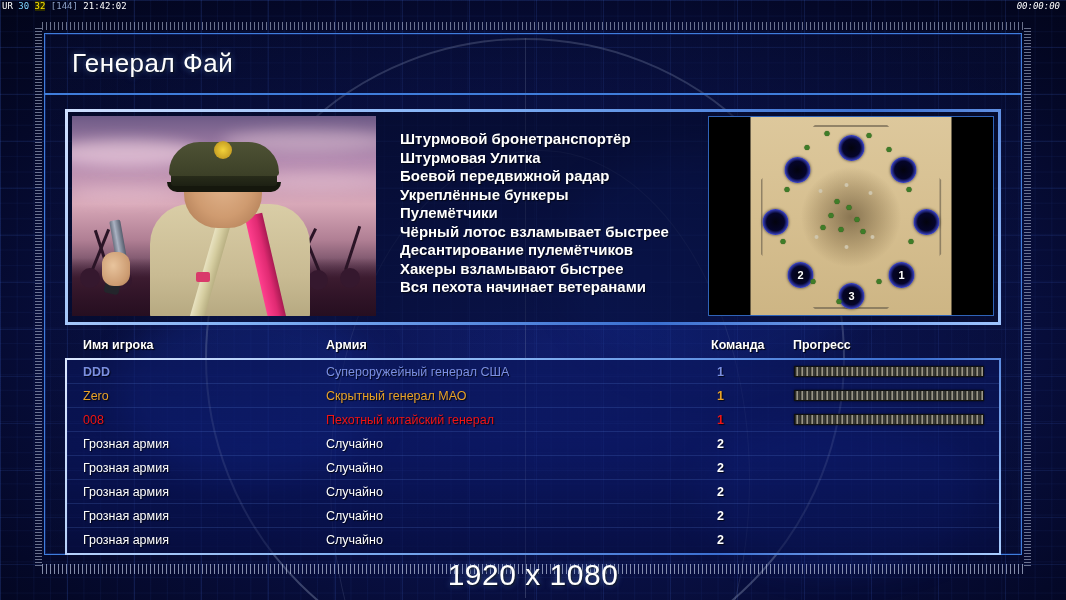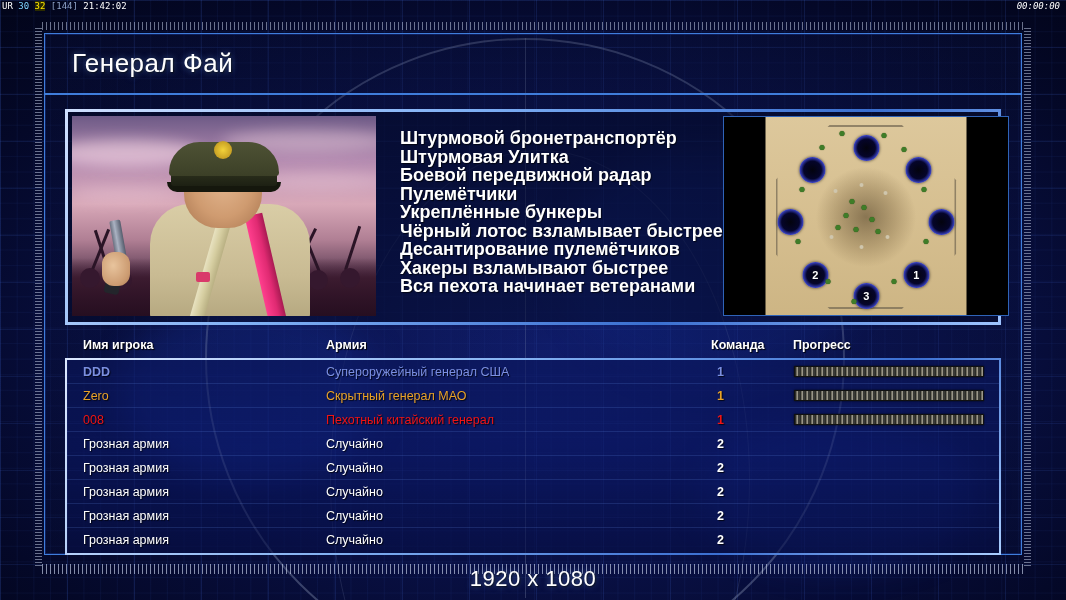--- a/index.html
+++ b/index.html
@@ -250,21 +250,21 @@
     background: radial-gradient(ellipse at 40% 40%, #e8c49d 0%, #cb9a70 70%, #a87851 100%);
   }
 
   .desc {
     flex: 1 1 auto;
     padding: 14px 0 0 24px;
     display: flex; flex-direction: column; gap: 1px;
   }
   .desc-line {
     color: #ffffff;
-    font-size: 18px;
+    font-size: 15px;
     line-height: 17.5px;
     font-weight: bold;
     text-shadow: 1px 1px 1px #000a;
     white-space: nowrap;
   }
 
   .minimap-wrap {
     flex: 0 0 286px;
     width: 286px; height: 200px;
     background: #000000;
@@ -352,21 +352,21 @@
         #3a3a35 3px, #3a3a35 5px);
     border: 1px solid #111;
     box-shadow: 0 0 2px rgba(0,0,0,0.8);
   }
 
   .res-label {
     position: absolute;
     left: 0; right: 0; bottom: 8px;
     text-align: center;
     color: #ffffff;
-    font-size: 22px;
+    font-size: 30px;
     letter-spacing: 0.5px;
     text-shadow: 0 0 6px rgba(120,170,255,0.55), 1px 1px 2px #000;
     z-index: 30;
   }
 </style>
 </head>
 <body>
 
 <div id="screen">
 
@@ -436,22 +436,22 @@
       <div class="gen-emblem"></div>
       <div class="gen-gun"></div>
       <div class="gen-gun-grip"></div>
       <div class="gen-hand"></div>
     </div>
 
     <div class="desc">
       <div class="desc-line">Штурмовой бронетранспортёр</div>
       <div class="desc-line">Штурмовая Улитка</div>
       <div class="desc-line">Боевой передвижной радар</div>
+      <div class="desc-line">Укреплённые бункеры</div>
       <div class="desc-line">Пулемётчики</div>
-      <div class="desc-line">Укреплённые бункеры</div>
       <div class="desc-line">Чёрный лотос взламывает быстрее</div>
       <div class="desc-line">Десантирование пулемётчиков</div>
       <div class="desc-line">Хакеры взламывают быстрее</div>
       <div class="desc-line">Вся пехота начинает ветеранами</div>
     </div>
 
     <div class="minimap-wrap">
       <div class="minimap">
         <div class="mm-octa"></div>
         <div class="mm-ring"></div>

